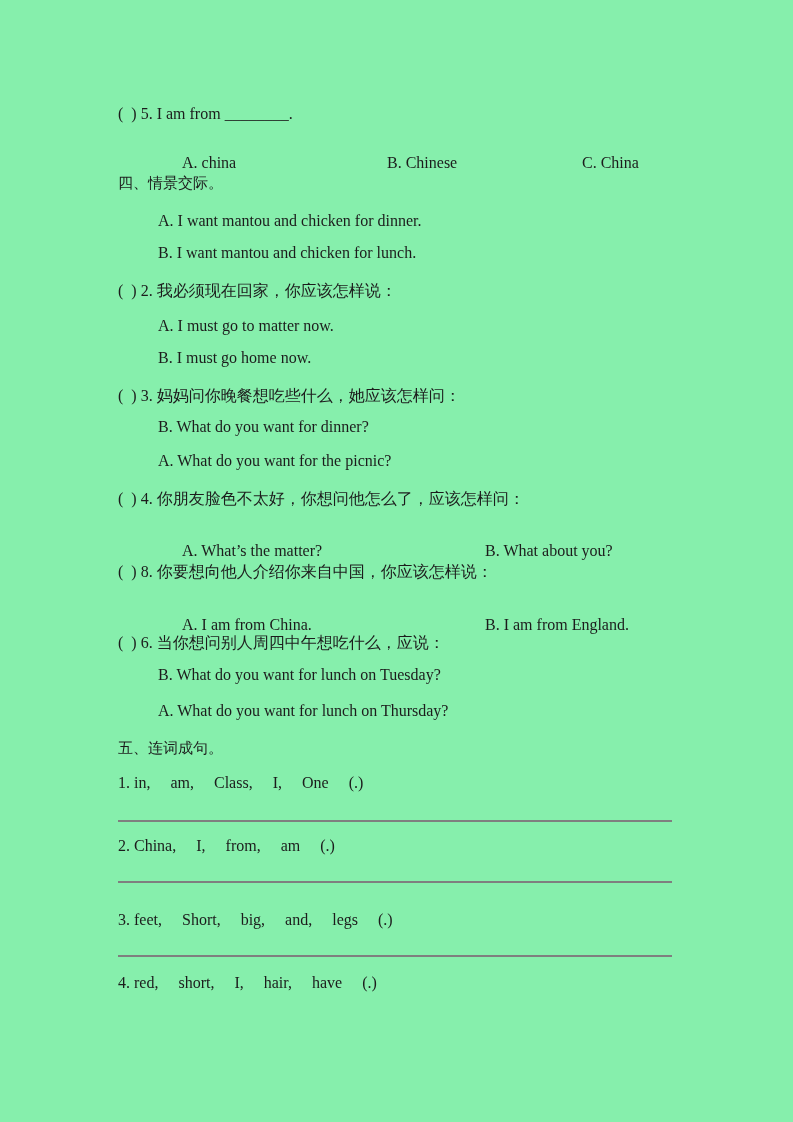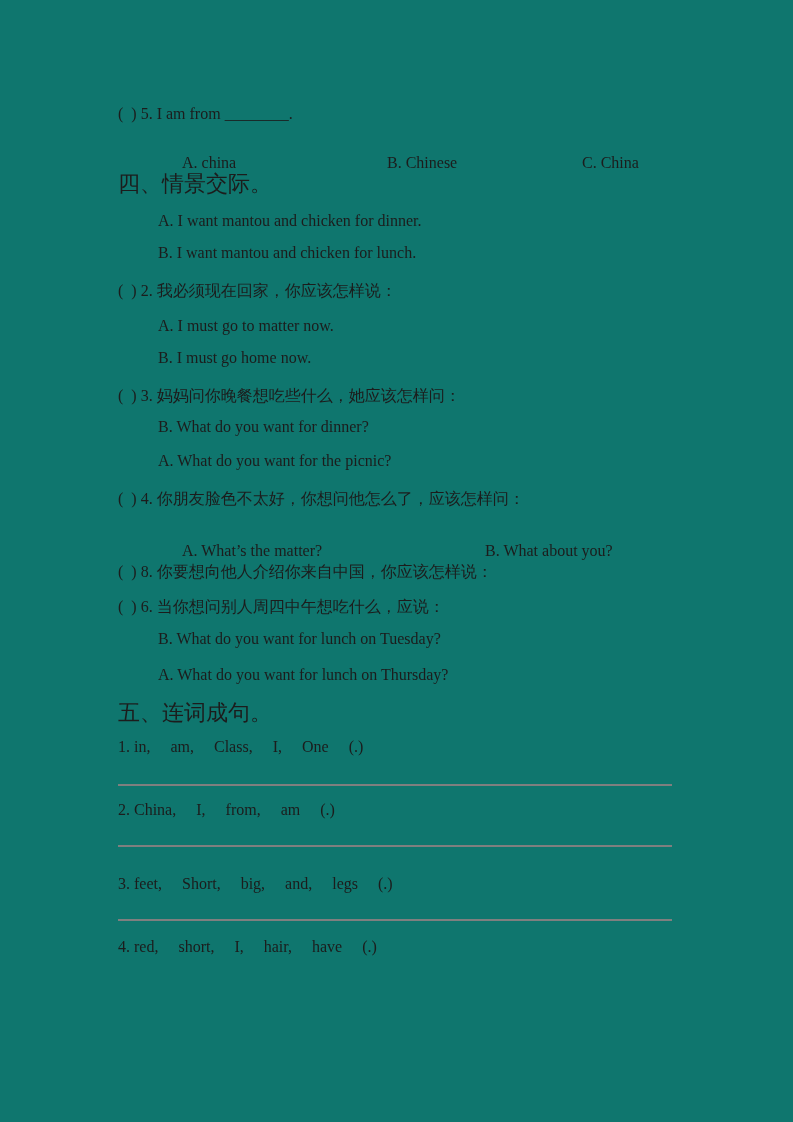--- a/index.html
+++ b/index.html
@@ -4,39 +4,39 @@
 <style>
   html, body {
     margin: 0;
     padding: 0;
     background: #ffffff;
   }
   .page {
     position: relative;
     width: 793px;
     height: 1122px;
-    background: #0f766e;
+    background: #86efac;
     overflow: hidden;
     font-family: "Liberation Serif", "DejaVu Serif", serif;
     color: #1c1c1c;
   }
   .content {
     position: absolute;
     left: 118px;
     top: 105px;
     width: 560px;
   }
   .row {
     font-size: 16px;
     line-height: 17px;
     height: 17px;
     white-space: pre-wrap;
   }
   .heading {
-    font-size: 22px;
+    font-size: 15px;
   }
   .opt {
     padding-left: 40px;
   }
   .opt3 .cell-a { display: inline-block; width: 205px; }
   .opt3 .cell-b { display: inline-block; width: 195px; }
   .opt3 .cell-c { display: inline-block; }
   .opt2 .cell-a { display: inline-block; width: 303px; }
   .opt2 .cell-b { display: inline-block; text-align: right; }
   .answer-line {
@@ -73,20 +73,23 @@
     <div class="row mt21">(  ) 3. 妈妈问你晚餐想吃些什么，她应该怎样问：</div>
     <div class="row opt mt14">B. What do you want for dinner?</div>
     <div class="row opt mt17">A. What do you want for the picnic?</div>
 
     <div class="row mt21">(  ) 4. 你朋友脸色不太好，你想问他怎么了，应该怎样问：</div>
     <div class="row opt opt2 mt18">
       <span class="cell-a">A. What’s the matter?</span><span class="cell-b">B. What about you?</span>
     </div>
 
     <div class="row mt21">(  ) 8. 你要想向他人介绍你来自中国，你应该怎样说：</div>
+    <div class="row opt opt2 mt19">
+      <span class="cell-a">A. I am from China.</span><span class="cell-b">B. I am from England.</span>
+    </div>
 
     <div class="row mt18">(  ) 6. 当你想问别人周四中午想吃什么，应说：</div>
     <div class="row opt mt15">B. What do you want for lunch on Tuesday?</div>
     <div class="row opt mt19">A. What do you want for lunch on Thursday?</div>
 
     <div class="row heading mt21">五、连词成句。</div>
 
     <div class="row mt17">1. in,     am,     Class,     I,     One     (.)</div>
     <div class="answer-line mt29"></div>
 

